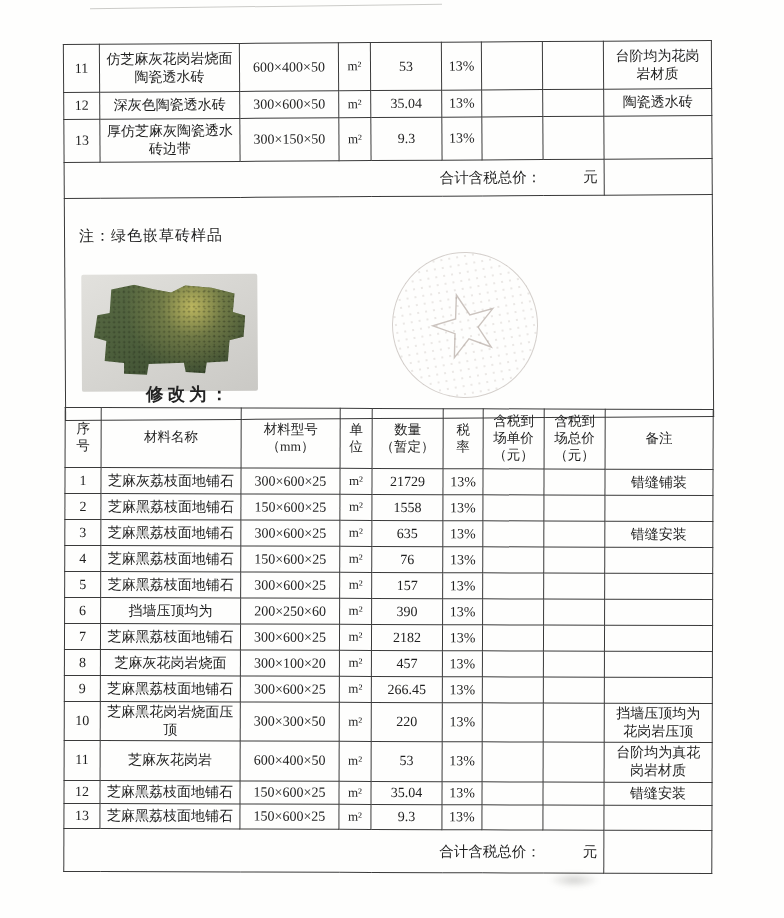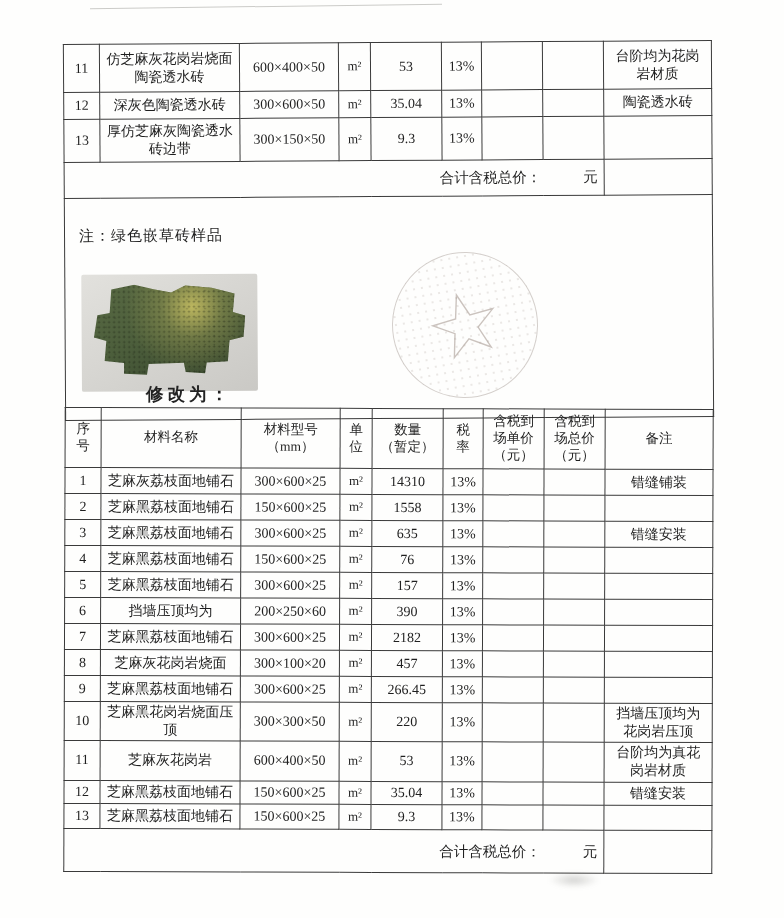--- a/index.html
+++ b/index.html
@@ -181,21 +181,21 @@
       <td>含税到
 场总价
 （元）</td>
       <td>备注</td>
     </tr>
     <tr class="rh26">
       <td>1</td>
       <td>芝麻灰荔枝面地铺石</td>
       <td>300×600×25</td>
       <td class="unit">m²</td>
-      <td>14310</td>
+      <td>21729</td>
       <td>13%</td>
       <td></td>
       <td></td>
       <td>错缝铺装</td>
     </tr>
     <tr class="rh26">
       <td>2</td>
       <td>芝麻黑荔枝面地铺石</td>
       <td>150×600×25</td>
       <td class="unit">m²</td>

